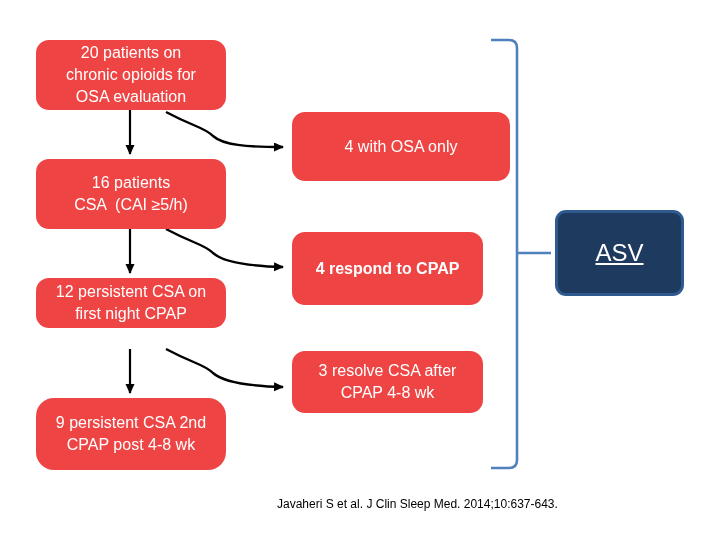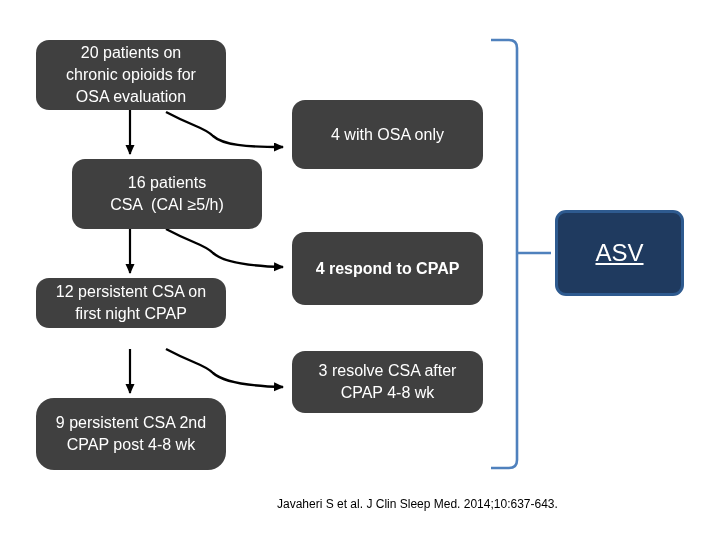--- a/index.html
+++ b/index.html
@@ -11,36 +11,36 @@
     overflow: hidden;
     font-family: "Liberation Sans", sans-serif;
   }
   .connectors {
     position: absolute;
     left: 0; top: 0;
     width: 711px; height: 533px;
   }
   .flow-box {
     position: absolute;
-    background: #404040;
+    background: #ef4444;
     color: #ffffff;
     border-radius: 13px;
     display: flex;
     align-items: center;
     justify-content: center;
     text-align: center;
     font-size: 16px;
     line-height: 22px;
     white-space: pre-wrap;
   }
   .lbox1 { left: 36px;  top: 40px;  width: 190px; height: 70px; }
-  .lbox2 { left: 36px;  top: 159px; width: 190px; height: 70px; margin-left: 36px; }
+  .lbox2 { left: 36px;  top: 159px; width: 190px; height: 70px; }
   .lbox3 { left: 36px;  top: 278px; width: 190px; height: 50px; }
   .lbox4 { left: 36px;  top: 398px; width: 190px; height: 72px; border-radius: 18px; }
-  .rbox1 { left: 292px; top: 100px; width: 191px; height: 69px; }
+  .rbox1 { left: 292px; top: 112px; width: 218px; height: 69px; }
   .rbox2 { left: 292px; top: 232px; width: 191px; height: 73px; font-weight: bold; }
   .rbox3 { left: 292px; top: 351px; width: 191px; height: 62px; }
   .outcome-box {
     position: absolute;
     left: 555px; top: 210px;
     width: 129px; height: 86px;
     background: #1f3a5f;
     border: 3px solid #2e5a8f;
     border-radius: 11px;
     box-sizing: border-box;

